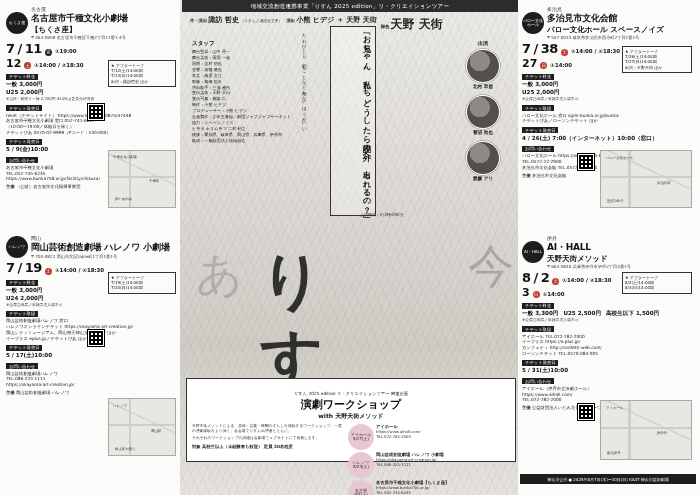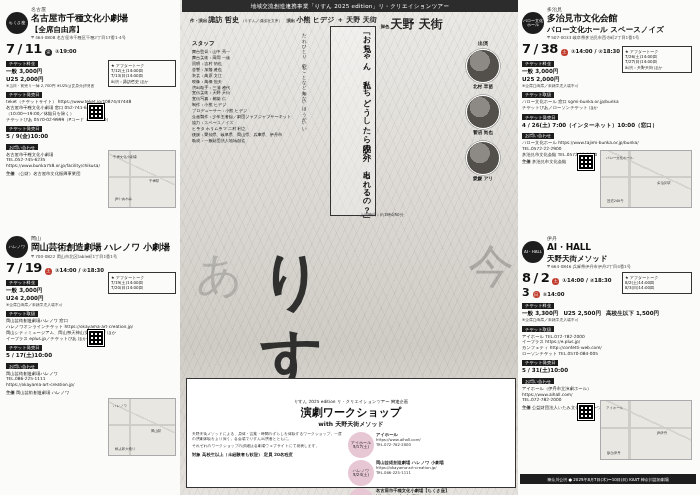--- a/index.html
+++ b/index.html
@@ -135,33 +135,38 @@
   <div class="bg-right"></div>
 
   <div class="topbar">地域交流創造連携事業「りすん 2025 edition」リ・クリエイションツアー</div>
 
   <div class="venue-block" style="left:6px; top:6px; width:172px;">
     <div class="vb-head">
       <div class="logo-circle">ちくさ座</div>
       <div>
         <div class="vb-city">名古屋</div>
         <div class="vb-title">名古屋市千種文化小劇場</div>
-        <div class="vb-sub">【全席自由席】</div>
+        <div class="vb-sub">【ちくさ座】</div>
         <div class="vb-addr">〒464-0808 名古屋市千種区千種2丁目17番1-4号</div>
       </div>
     </div>
 
     <div class="dates">
       <div class="date-row">
         <span class="date-big">7</span>
         <span class="date-big">/</span>
         <span class="date-big">11</span>
         <span class="dow">金</span>
         <span class="times">①19:00</span>
       </div>
+      <div class="date-row">
+        <span class="date-d">12</span>
+        <span class="dow red">土</span>
+        <span class="times">①14:00 / ②18:30</span>
+      </div>
     </div>
 
     <div class="sec-label">チケット料金</div>
     <div class="price-line">一般 3,000円</div>
     <div class="price-line">U25 2,000円</div>
     <div class="tiny">※当日・前売り一律 2,700円 ※U25は要身分証明書</div>
 
     <div class="sec-label">チケット発売日</div>
     <div class="kv">teket（チケットサイト） https://www.teket.jp/10874/47448</div>
     <div class="kv">名古屋市千種文化小劇場 窓口 052-741-6617</div>
@@ -258,20 +263,25 @@
       </div>
     </div>
 
     <div class="dates">
       <div class="date-row">
         <span class="date-big">7</span>
         <span class="date-big">/</span>
         <span class="date-big">38</span>
         <span class="dow red">土</span>
         <span class="times">①14:00 / ②18:30</span>
+      </div>
+      <div class="date-row">
+        <span class="date-d">27</span>
+        <span class="dow red">日</span>
+        <span class="times">①14:00</span>
       </div>
     </div>
 
     <div class="sec-label">チケット料金</div>
     <div class="price-line">一般 3,000円</div>
     <div class="price-line">U25 2,000円</div>
     <div class="tiny">※全席自由席／未就学児入場不可</div>
 
     <div class="sec-label">チケット取扱</div>
     <div class="kv">バロー文化ホール 窓口 sgmi-bunka.or.jp/bunka</div>
@@ -424,21 +434,21 @@
         <div class="cast-photo"></div>
         <div class="cast-name">菅沼 尚也</div>
       </div>
       <div>
         <div class="cast-photo"></div>
         <div class="cast-name">愛媛 アリ</div>
       </div>
     </div>
   </div>
 
-  <div class="wsbox" style="left:186px; top:378px; width:330px; height:110px; padding:20px 5px;">
+  <div class="wsbox" style="left:186px; top:378px; width:330px; height:84px; padding:12px 5px;">
     <div class="ctr" style="font-size:4.3px;">りすん 2025 edition リ・クリエイションツアー 関連企画</div>
     <div class="ctr bold" style="font-size:11px; margin-top:1px;">演劇ワークショップ</div>
     <div class="ctr bold" style="font-size:6px;">with 天野天街メソッド</div>
 
     <div style="display:flex; gap:6px; margin-top:3px;">
       <div style="width:150px;">
         <div class="tiny">天野天街メソッドによる、身体・言葉・時間のずらしを体験するワークショップ。一度の演劇体験をより深く。各会場でりすん出演者とともに。</div>
         <div class="tiny" style="margin-top:2px;">それぞれのワークショップの詳細は各劇場ウェブサイトにて発表します。</div>
         <div class="kv bold" style="margin-top:3px;">
           <span>対象</span>

